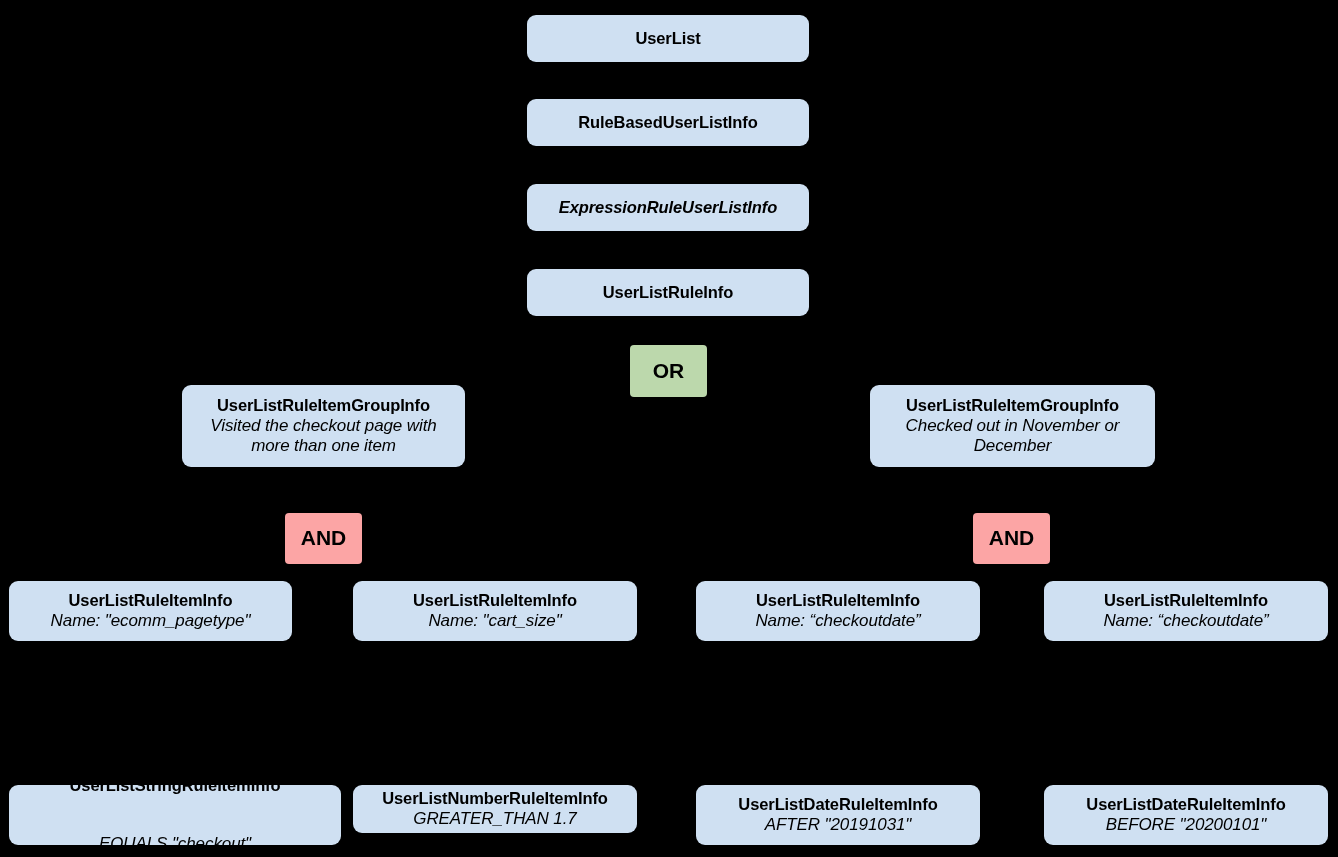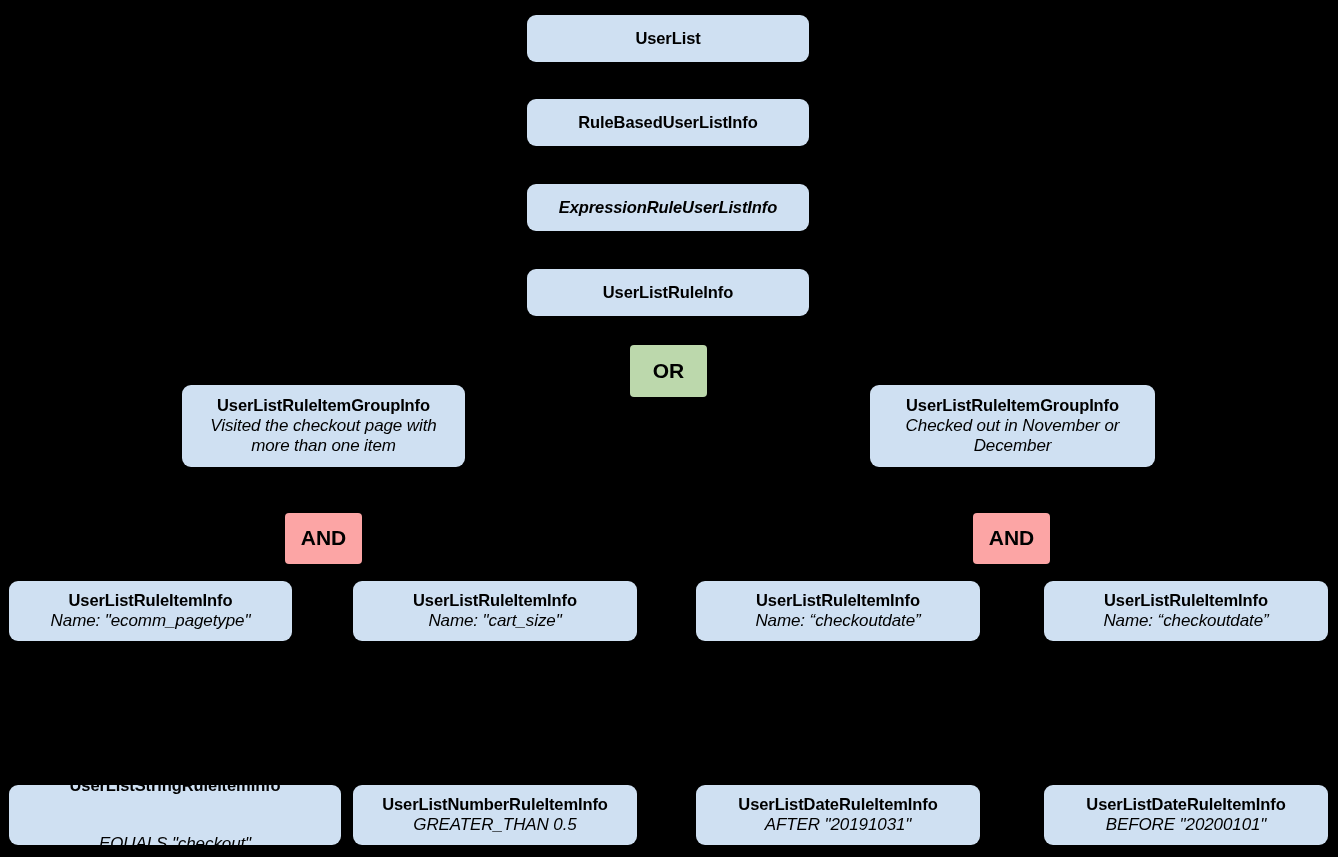--- a/index.html
+++ b/index.html
@@ -149,23 +149,23 @@
   <div class="node node-class" style="left:1044px; top:581px; width:284px; height:60px;">
     <span class="title">UserListRuleItemInfo</span>
     <span class="subtitle">Name: “checkoutdate”</span>
   </div>
 
   <div class="node node-class" style="left:9px; top:785px; width:332px; height:60px;gap:38px;">
     <span class="title">UserListStringRuleItemInfo</span>
     <span class="subtitle">EQUALS "checkout"</span>
   </div>
 
-  <div class="node node-class" style="left:353px; top:785px; width:284px; height:60px;">
+  <div class="node node-class" style="left:353px; top:785px; width:284px; height:48px;">
     <span class="title">UserListNumberRuleItemInfo</span>
-    <span class="subtitle">GREATER_THAN 0.5</span>
+    <span class="subtitle">GREATER_THAN 1.7</span>
   </div>
 
   <div class="node node-class" style="left:696px; top:785px; width:284px; height:60px;">
     <span class="title">UserListDateRuleItemInfo</span>
     <span class="subtitle">AFTER "20191031"</span>
   </div>
 
   <div class="node node-class" style="left:1044px; top:785px; width:284px; height:60px;">
     <span class="title">UserListDateRuleItemInfo</span>
     <span class="subtitle">BEFORE "20200101"</span>

